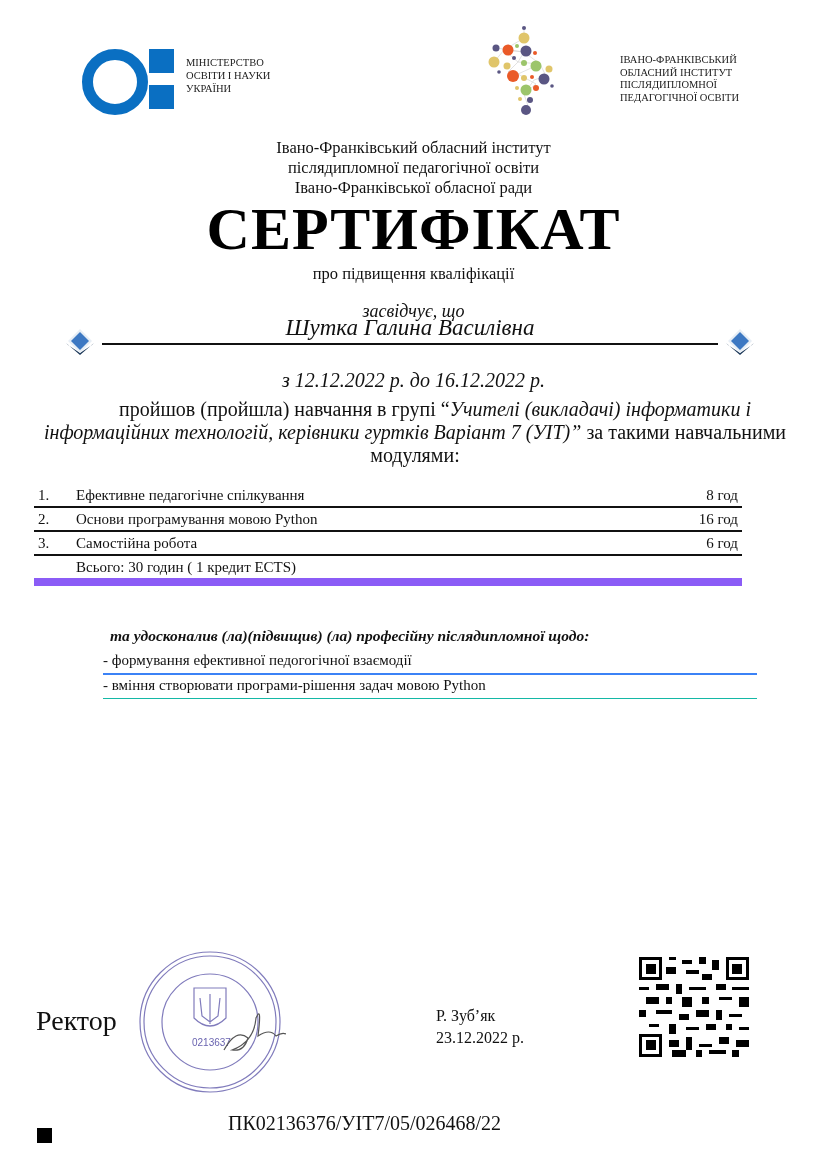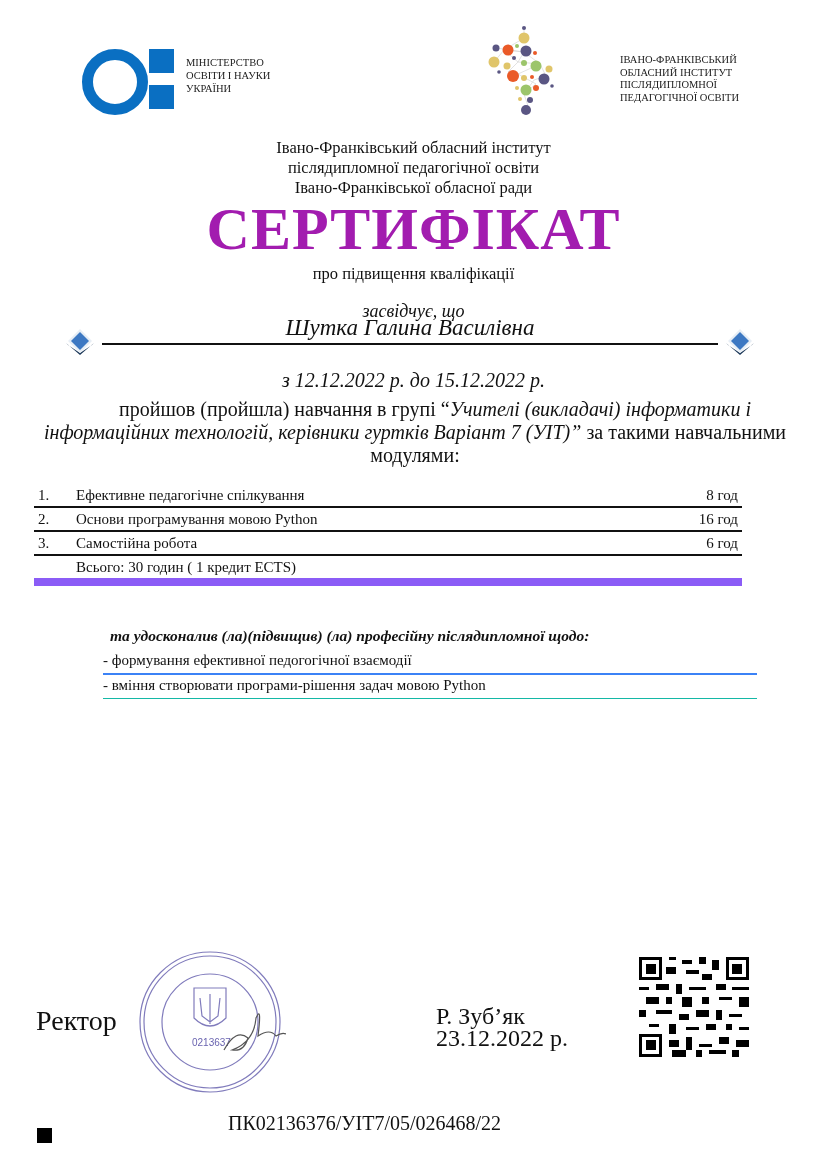--- a/index.html
+++ b/index.html
@@ -13,21 +13,21 @@
   .mon-sq1 { position:absolute; left:67px; top:0; width:25px; height:24px; background:#0a6fc2; }
   .mon-sq2 { position:absolute; left:67px; top:36px; width:25px; height:24px; background:#0a6fc2; }
   .mon-text { left:186px; top:56px; font-size:10.5px; line-height:13px; color:#222; text-transform:uppercase; }
 
   
   .inst-logo { left:484px; top:24px; width:76px; height:96px; }
   .inst-text { left:620px; top:54px; font-size:10.5px; line-height:12.5px; color:#222; text-transform:uppercase; }
 
   .center { left:0; width:827px; text-align:center; }
   .inst-name { top:138px; font-size:16.5px; line-height:20px; }
-  .title { top:196px; font-size:60px; font-weight:bold; color:#a21caf; letter-spacing:1px; line-height:66px; }
+  .title { top:196px; font-size:60px; font-weight:bold; color:#000000; letter-spacing:1px; line-height:66px; }
   .subtitle { top:264px; font-size:16.5px; line-height:20px; }
   .certifies { top:285px; font-size:18px; font-style:italic; line-height:20px;margin-top:16px; }
 
   .name-row { left:62px; top:315px; width:696px; height:46px; }
   .name-line { position:absolute; left:40px; right:40px; top:28px; border-top:2px solid #111; }
   .name-text { position:absolute; left:0; right:0; top:0; text-align:center; font-size:23px; font-style:italic; }
   .diamond { position:absolute; top:8px; width:36px; height:36px; }
   .diamond.l { left:0; }
   .diamond.r { right:0; }
 
@@ -45,21 +45,21 @@
   .tr .hrs { position:absolute; right:4px; top:3px; }
   .tr.total { border-bottom:8px solid #8b5cf6; }
 
   .comp-title { left:110px; top:627px; font-size:15.5px; font-weight:bold; font-style:italic; }
   .comp { left:103px; width:654px; font-size:15px; height:21px; border-bottom:2px solid #3b82f6; }
   .comp.c1 { top:652px; }
   .comp.c2 { top:677px; border-bottom:1px solid #14b8a6; }
 
   .rector { left:36px; top:1005px; font-size:28px; }
   .seal { left:136px; top:948px; width:150px; height:148px; }
-  .signer { left:436px; top:1005px; font-size:24px; line-height:22px; }
+  .signer { left:436px; top:1005px; font-size:16px; line-height:22px; }
   .qr { left:639px; top:957px; width:110px; height:100px; }
   .docnum { left:228px; top:1112px; font-size:20px; }
   .blacksq { left:37px; top:1128px; width:15px; height:15px; background:#000; }
 </style>
 </head>
 <body>
 
 <div class="abs mon-logo">
   <div class="mon-ring"></div>
   <div class="mon-sq1"></div>
@@ -128,21 +128,21 @@
   </svg>
   <div class="name-line"></div>
   <div class="name-text">Шутка Галина Василівна</div>
   <svg class="diamond r" viewBox="0 0 36 36">
     <path d="M4 20 L18 32 L32 20 L30 22 L18 30 L6 22 Z" fill="#1e3a5a"></path>
     <path d="M18 6 L30 18 L18 30 L6 18 Z" fill="#e7eef5"></path>
     <path d="M18 9 L27 18 L18 27 L9 18 Z" fill="#3d78c2"></path>
   </svg>
 </div>
 
-<div class="abs center dates">з 12.12.2022 р.  до 15.12.2022 р.</div>
+<div class="abs center dates">з 12.12.2022 р.  до 16.12.2022 р.</div>
 
 <div class="abs course">
   <span style="padding-left:40px">пройшов (пройшла) навчання в групі “</span><span class="it">Учителі (викладачі) інформатики і інформаційних технологій, керівники гуртків Варіант 7 (УІТ)”</span><span> за такими навчальними модулями:</span>
 </div>
 
 <div class="abs tbl">
   <div class="tr">
     <span class="num">1.</span>
     <span class="lbl">Ефективне педагогічне спілкування</span>
     <span class="hrs">8 год</span>

